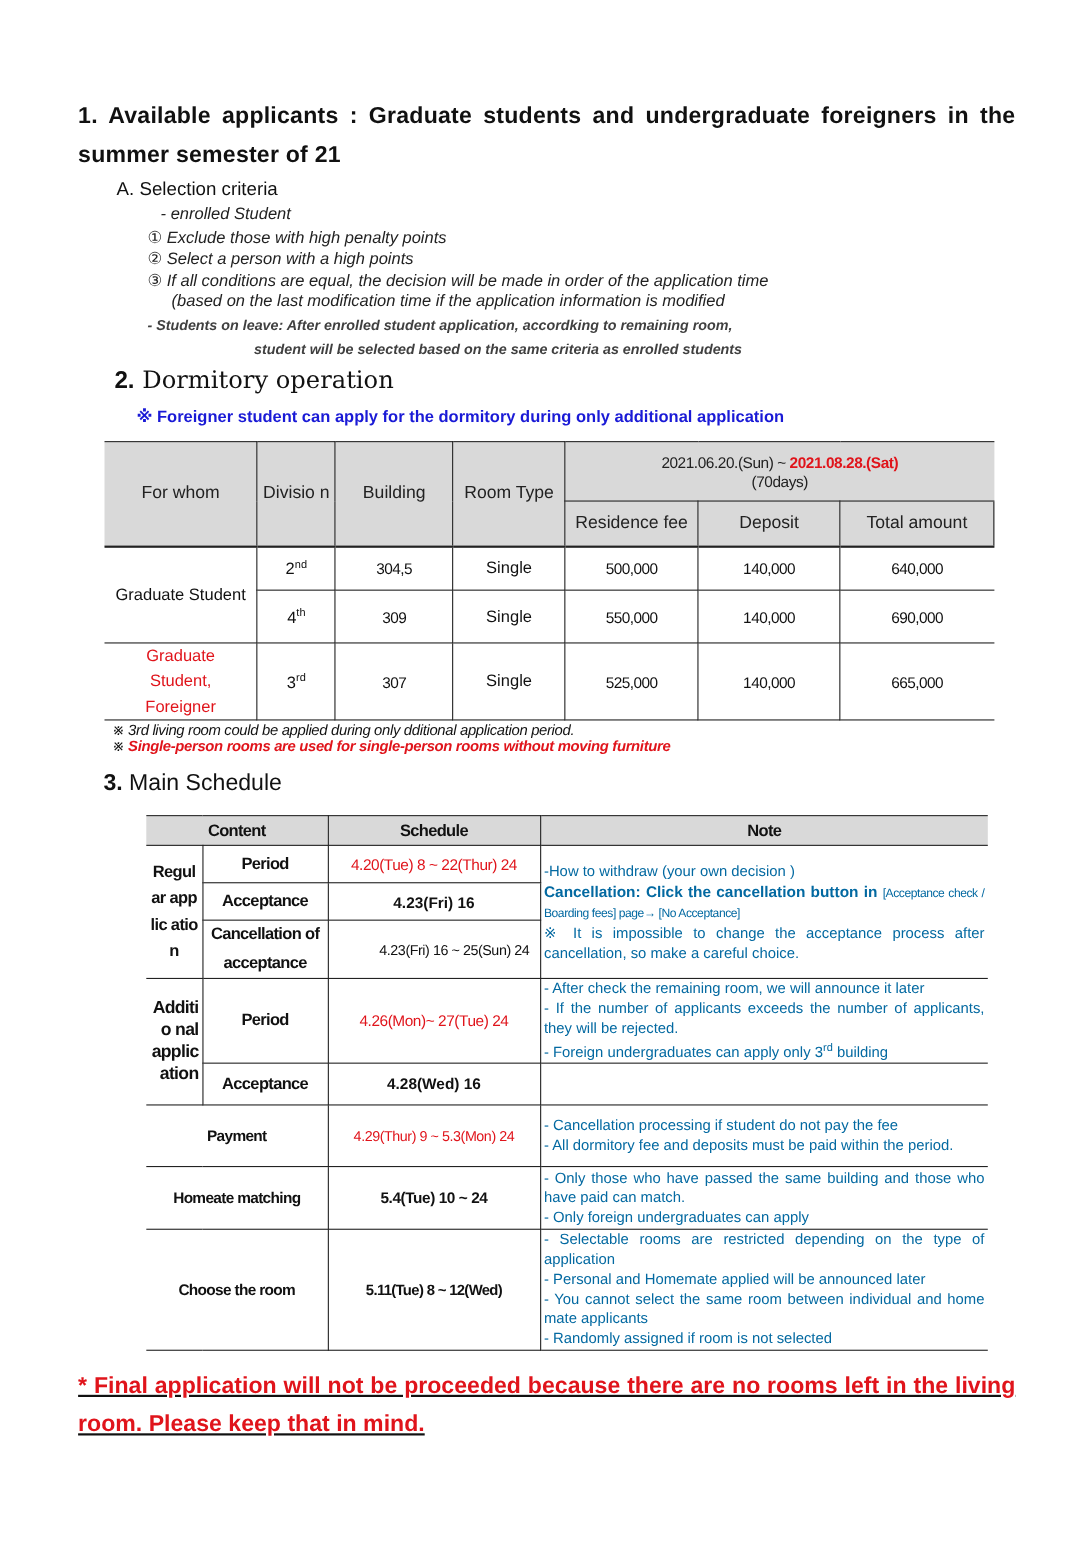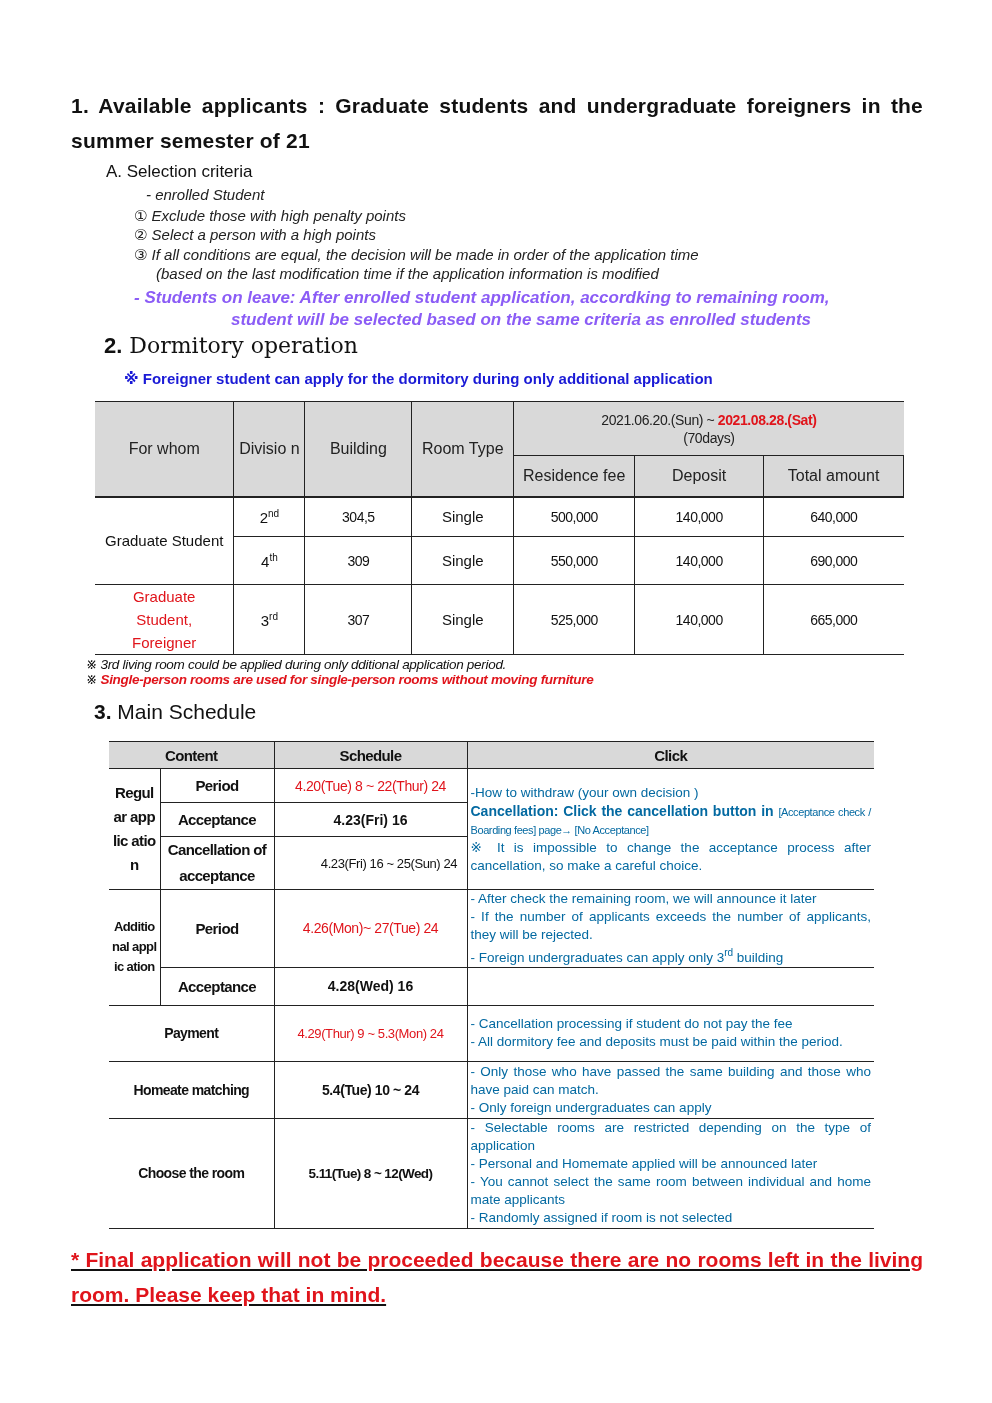--- a/index.html
+++ b/index.html
@@ -1,37 +1,37 @@
 <!DOCTYPE html>
 <html><head>
 <meta charset="utf-8">
 <style>
   html, body { margin:0; padding:0; background:#fff; }
   body { width:992px; height:1403px; position:relative; font-family:"Liberation Sans", "DejaVu Sans", sans-serif; color:#111; overflow:hidden; }
   .abs { position:absolute; }
   .h1 { left:71px; top:88px; width:852px; font-size:21px; font-weight:bold; line-height:35px; text-align:justify; text-align-last:left; letter-spacing:0.2px; }
   .subA { left:106px; top:162px; font-size:17px; }
   .crit { left:130px; font-size:15px; font-style:italic; color:#222; }
-  .crit2 { font-size:17px; font-weight:bold; font-style:italic; color:#8b5cf6; }
+  .crit2 { font-size:13px; font-weight:bold; font-style:italic; color:#404040; }
   .h2 { left:104px; top:333px; font-size:22px; font-family:"DejaVu Serif","Liberation Serif", serif; }
   .h2 b { font-family:"Liberation Sans", sans-serif; }
   .blue-note { left:124px; top:370px; font-size:15px; font-weight:bold; color:#1a1ad6; }
   table { border-collapse:collapse; }
   .t1 { left:95px; top:401px; width:809px; font-size:15px; }
   .t1 td { border:1px solid #222; text-align:center; vertical-align:middle; padding:0 2px; }
   .t1 .hd { background:#d9d9d9; font-size:16px; color:#222; }
   .t1 .num { font-size:14px; letter-spacing:-0.5px; }
   .t1 tr.r1 td { border-top:2px solid #222; }
   .t1 .left-open { border-left:none; }
   .t1 .right-open { border-right:none; }
   .red { color:#e0141b; }
   .redb { color:#e0141b; font-weight:bold; }
-  .fn { left:86px; font-size:13.5px; font-style:italic; letter-spacing:-0.3px; }
+  .fn { left:102px; font-size:13.5px; font-style:italic; letter-spacing:-0.3px; }
   .h3 { left:94px; top:700px; font-size:21px; }
-  .t2 { left:109px; top:741px; width:765px; font-size:14px; }
+  .t2 { left:133px; top:741px; width:765px; font-size:14px; }
   .t2 td { border:1px solid #222; vertical-align:middle; padding:0 3px; }
   .t2 .hd { background:#d9d9d9; font-weight:bold; text-align:center; font-size:15px; letter-spacing:-0.6px; }
   .t2 .c { text-align:center; }
   .t2 .b { font-weight:bold; letter-spacing:-0.6px; }
   .t2 .note { font-size:13.5px; line-height:18px; text-align:justify; color:#0369a1; }
   .t2 .note div { margin:0; }
   .t2 .lo { border-left:none; }
   .t2 .ro { border-right:none; }
   .final { left:71px; top:1242px; width:852px; font-size:21px; font-weight:bold; color:#e0141b; line-height:35px; text-decoration:underline; text-decoration-color:#111; text-align:justify; text-align-last:left; }
   sup { font-size:10px; }
@@ -128,21 +128,21 @@
   <colgroup>
     <col style="width:51px">
       <col style="width:114px">
       <col style="width:193px">
       <col style="width:407px">
   </colgroup>
   <tbody>
       <tr style="height:27px">
     <td colspan="2" class="hd lo">Content</td>
     <td class="hd">Schedule</td>
-    <td class="hd ro">Click</td>
+    <td class="hd ro">Note</td>
   </tr>
 
   <tr style="height:34px">
     <td rowspan="3" class="c b lo" style="font-size:15px;line-height:24px;word-break:break-all;">Regul ar applic ation</td>
     <td class="c b" style="font-size:15px;">Period</td>
     <td class="c red" style="letter-spacing:-0.4px;">4.20(Tue) 8 ~ 22(Thur) 24</td>
     <td rowspan="3" class="note ro">
       <div>-How to withdraw (your own decision )</div>
       <div><b style="font-size:14px;"> Cancellation: Click the cancellation button in </b><span style="font-size:11px;letter-spacing:-0.4px;">[Acceptance check / Boarding fees] page→ [No Acceptance]</span></div>
       <div>※ It is impossible to change the acceptance process after cancellation, so make a careful choice.</div>
@@ -151,21 +151,21 @@
   <tr style="height:34px">
     <td class="c b" style="font-size:15px;">Acceptance</td>
     <td class="c" style="font-weight:bold;">4.23(Fri) 16</td>
   </tr>
   <tr style="height:52px">
     <td class="c b" style="font-size:15px;line-height:26px;">Cancellation of acceptance</td>
     <td class="c" style="font-size:13px;letter-spacing:-0.4px;padding-left:40px;">4.23(Fri) 16 ~ 25(Sun) 24</td>
   </tr>
 
   <tr style="height:74px">
-    <td rowspan="2" class="c b lo" style="font-size:13px;line-height:20px;word-break:break-all;">Additio nal applic ation</td>
+    <td rowspan="2" class="c b lo" style="font-size:16px;line-height:20px;word-break:break-all;text-align:right;">Additio nal applic ation</td>
     <td class="c b" style="font-size:15px;">Period</td>
     <td class="c red" style="letter-spacing:-0.4px;">4.26(Mon)~ 27(Tue) 24</td>
     <td class="note ro">
       <div>- After check the remaining room, we will announce it later</div>
       <div>- If the number of applicants exceeds the number of applicants, they will be rejected.</div>
       <div><span>- Foreign undergraduates can apply only 3</span><sup>rd</sup><span> building</span></div>
     </td>
   </tr>
   <tr style="height:38px">
     <td class="c b" style="font-size:15px;">Acceptance</td>

